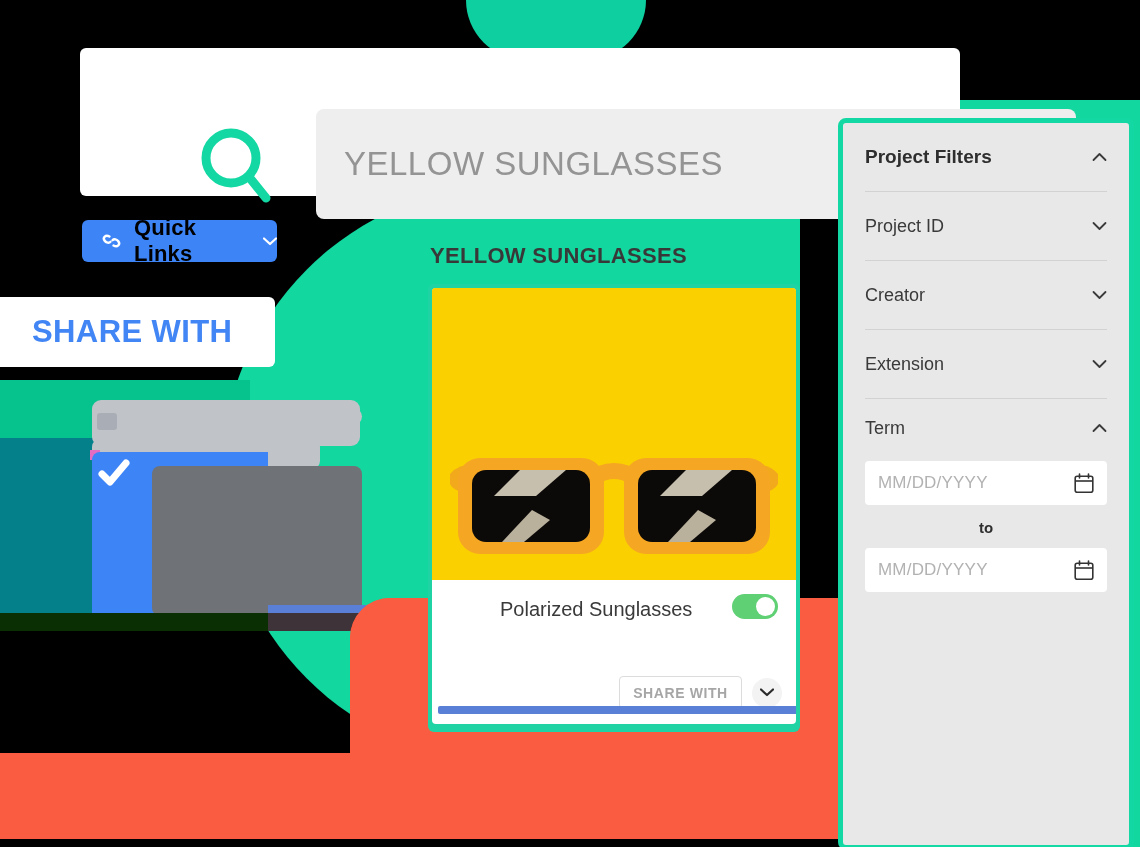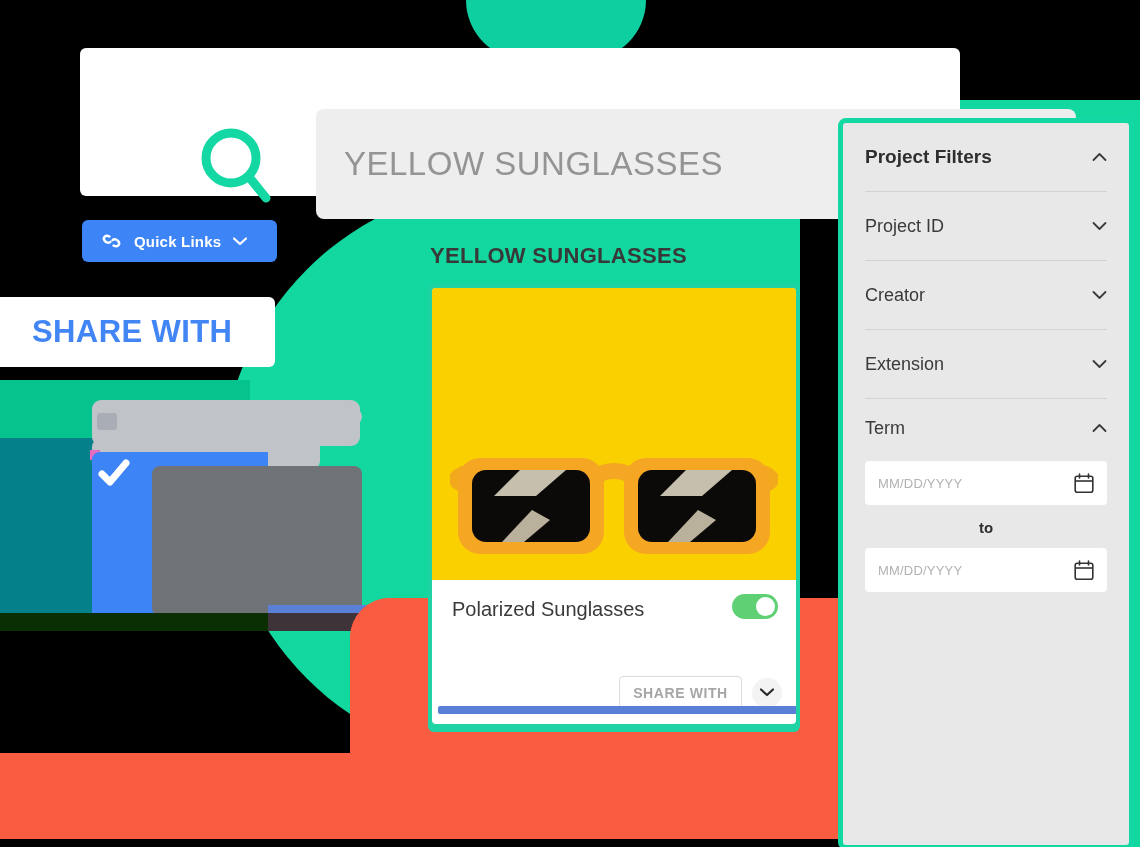--- a/index.html
+++ b/index.html
@@ -105,21 +105,21 @@
     padding-left:28px; font-size:33px; color:#949494; letter-spacing:0.5px;
     font-family:"Liberation Sans", sans-serif;
   }
 
   
   .quick-links {
     position:absolute; left:82px; top:220px; width:195px; height:42px;
     background:#3d84f7; border-radius:6px;
     display:flex; align-items:center; gap:10px; padding-left:18px;
   }
-  .ql-label { color:#ffffff; font-size:15px; font-weight:bold; letter-spacing:0.2px; }
+  .ql-label { color:#000000; font-size:22px; font-weight:bold; letter-spacing:0.2px; }
   .ql-chev { color:#ffffff; font-size:15px; font-weight:bold; margin-left:2px; }
 
   
   .share-banner {
     position:absolute; left:-20px; top:297px; width:295px; height:70px;
     background:#ffffff; border-radius:6px;
     display:flex; align-items:center; padding-left:52px;
   }
   .share-banner-text {
     color:#4285f4; font-size:31px; font-weight:bold; letter-spacing:0.4px;
@@ -136,21 +136,21 @@
   }
   .card-inner {
     position:absolute; left:4px; top:4px; width:364px; height:436px;
     background:#ffffff; border-radius:4px; overflow:hidden;
   }
   .card-photo {
     position:relative; width:364px; height:292px; background:#fbd000;
     overflow:hidden;
   }
   .card-body { position:relative; padding:18px 20px 0 20px; }
-  .card-name { font-size:20px; color:#3a3a3a; }
+  .card-name { font-size:20px; color:#3a3a3a;margin-left:48px; }
   .card-sub { font-size:17px; color:#9a9a9a; margin-top:9px; }
   .toggle {
     position:absolute; right:18px; top:14px; width:46px; height:25px;
     background:#5fd074; border-radius:13px;
   }
   .toggle-knob {
     position:absolute; right:3px; top:3px; width:19px; height:19px;
     background:#ffffff; border-radius:50%;
   }
   .card-actions {
@@ -186,21 +186,21 @@
   }
   .fp-row:last-of-type { border-bottom:none; }
   .fp-title { font-size:19px; font-weight:bold; color:#2e2e2e; }
   .fp-label { font-size:18px; color:#3a3a3a; }
   .chev { font-size:15px; color:#3a3a3a; line-height:1; display:inline-block; }
   .date-field {
     height:44px; background:#ffffff; border-radius:4px; margin-top:4px;
     display:flex; align-items:center; justify-content:space-between;
     padding:0 13px;
   }
-  .date-ph { font-size:13px; color:#b2b2b2; letter-spacing:0.2px; }
+  .date-ph { font-size:17px; color:#b2b2b2; letter-spacing:0.2px; }
   .to-label {
     text-align:center; font-size:15px; font-weight:bold; color:#2e2e2e;
     margin:14px 0 12px 0;
   }
   .term-row { border-bottom:none !important; height:58px !important; }
   svg { display:block; }
 </style>
 </head>
 <body>
 

